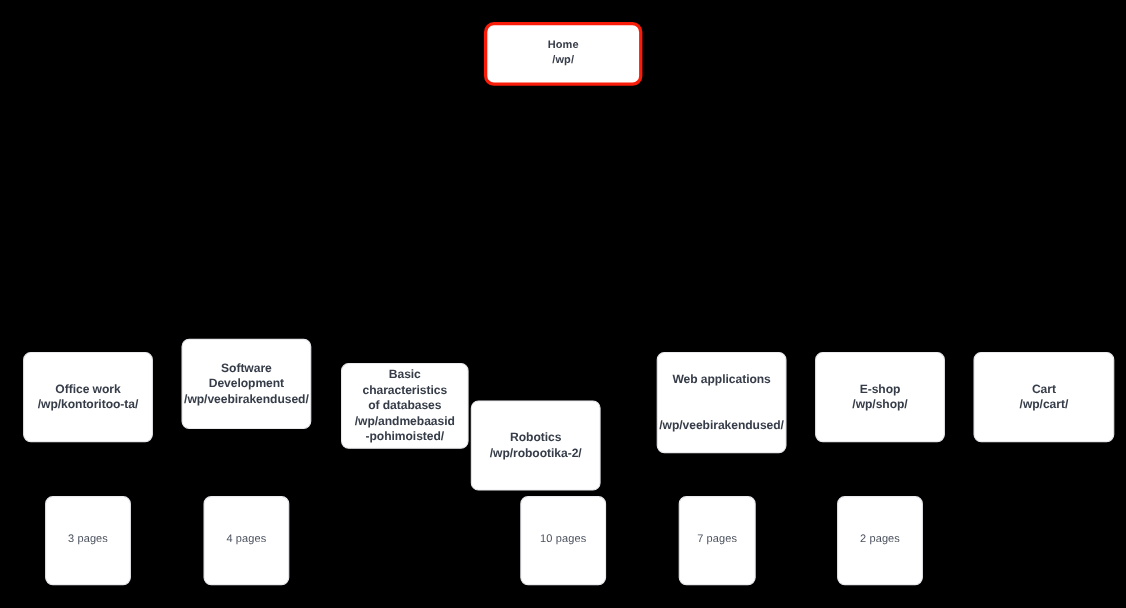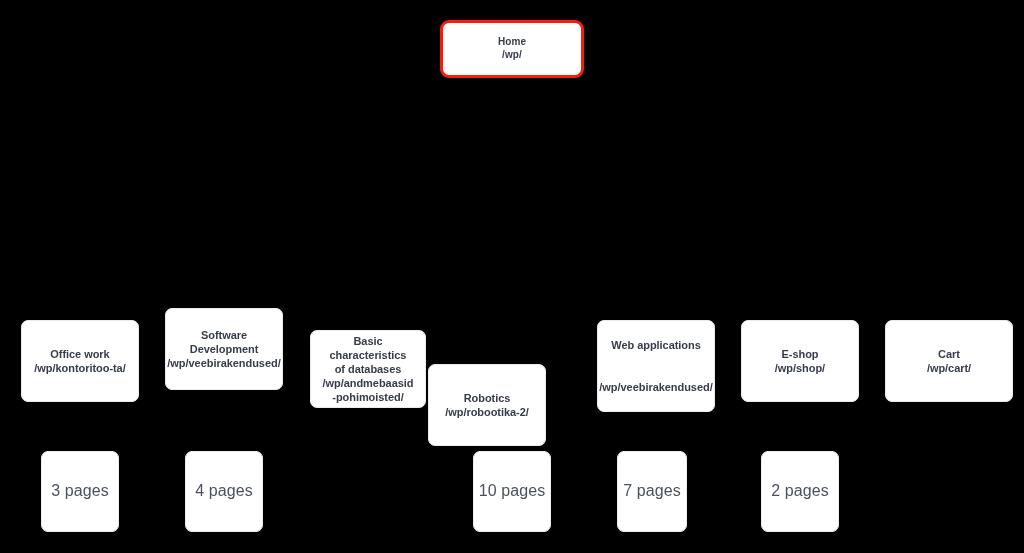--- a/index.html
+++ b/index.html
@@ -56,21 +56,21 @@
     font-size: 11px;
     letter-spacing: -0.05px;
     padding: 4px 6px;
   }
   .node.section .line { display: block; }
 
   
   .node.pages {
     border: 1px solid #eaeaef;
     font-weight: normal;
-    font-size: 16px;
+    font-size: 10px;
     color: #4b515d;
     letter-spacing: 0.1px;
   }
 
   
   #edges {
     position: absolute;
     left: 0;
     top: 0;
     width: 1024px;

